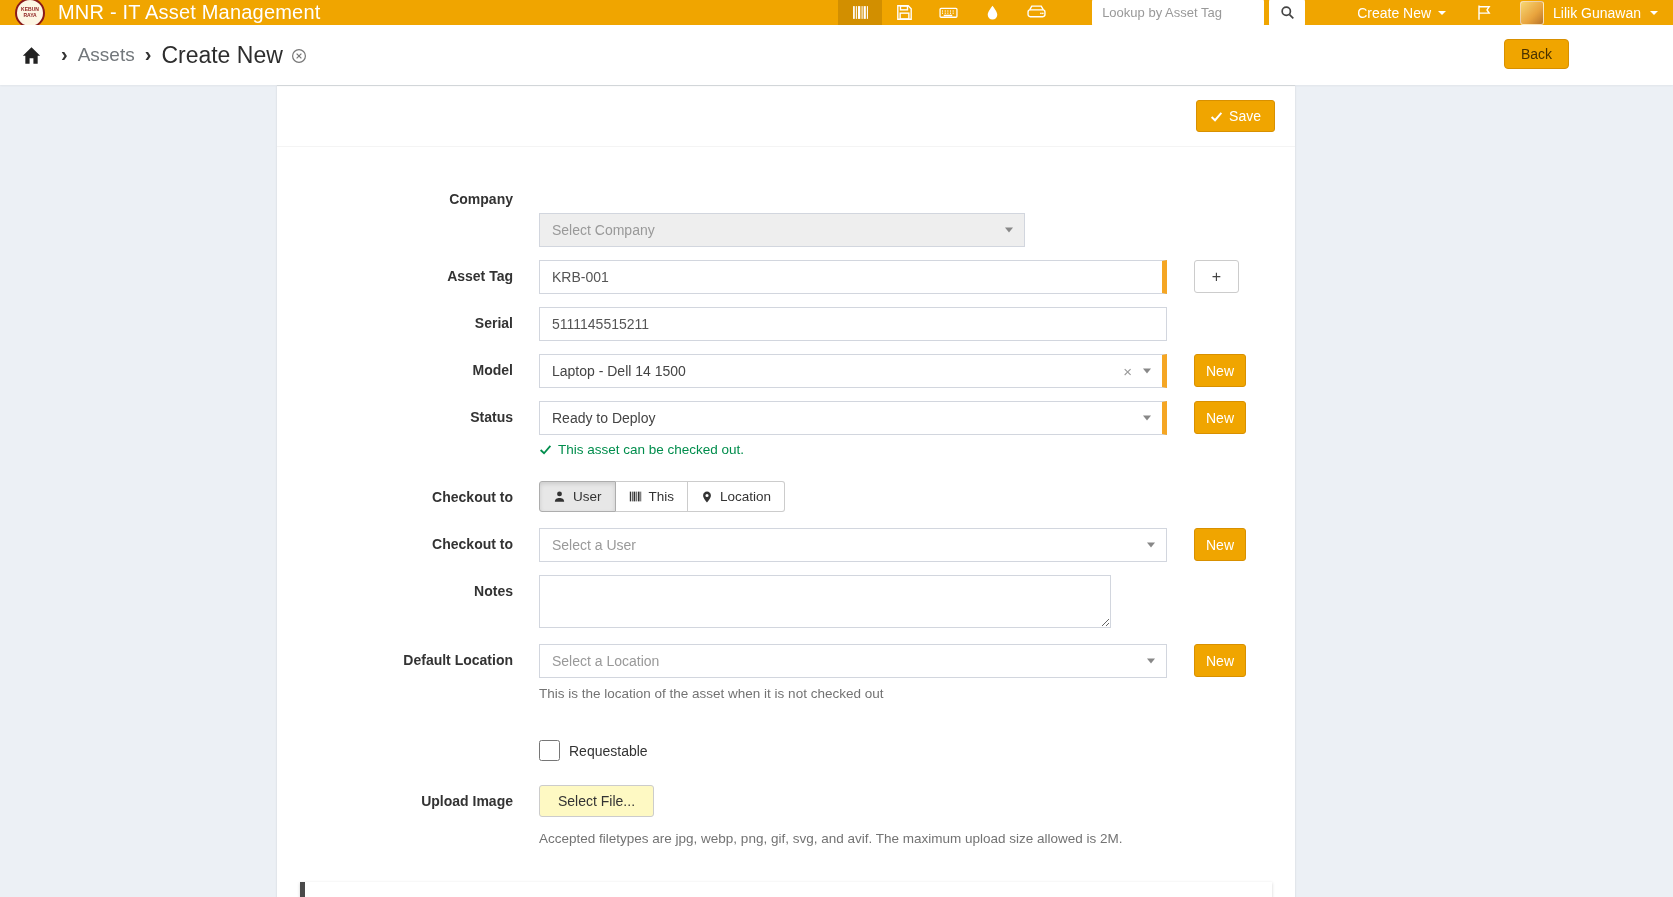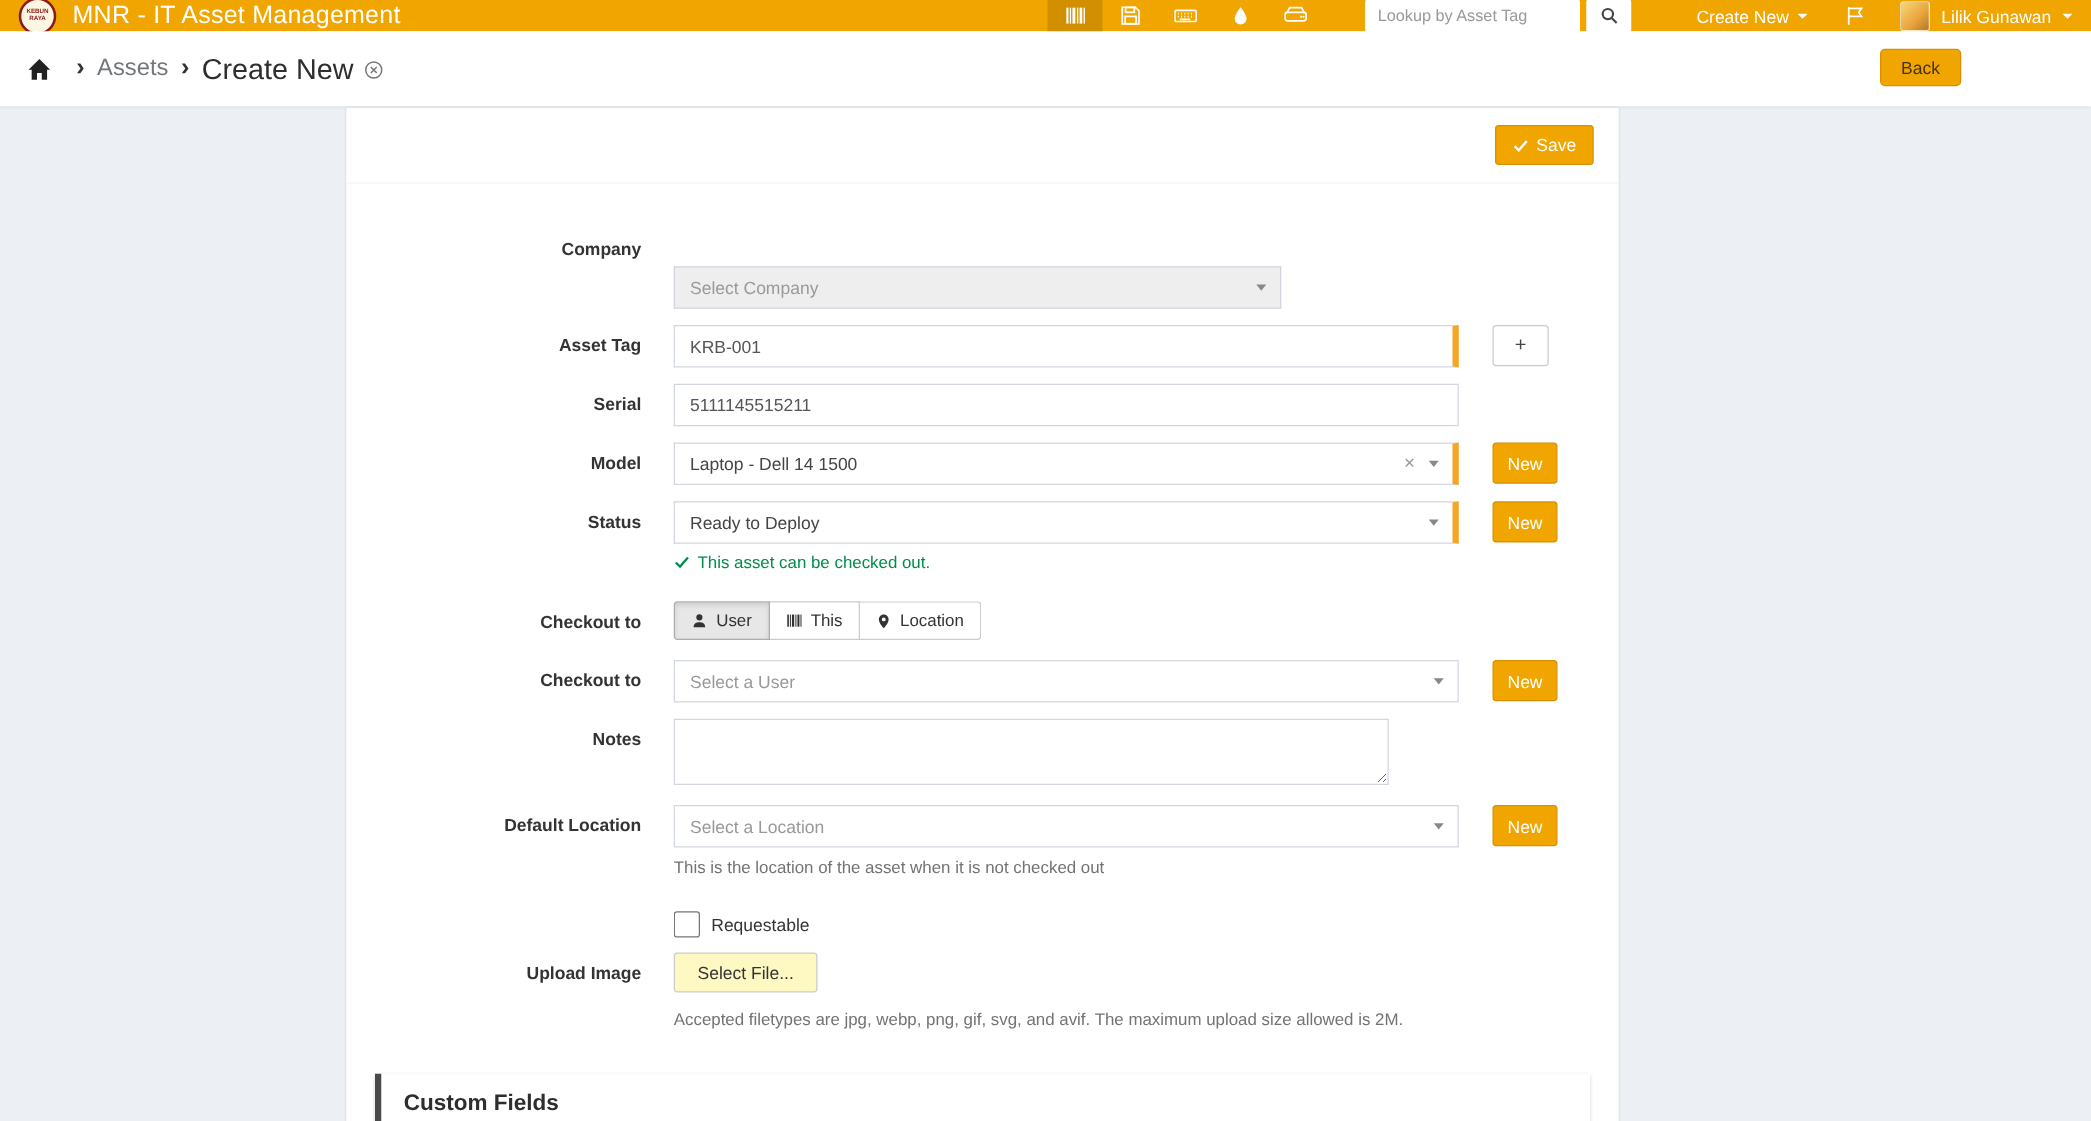--- a/index.html
+++ b/index.html
@@ -378,33 +378,33 @@
         <button class="side-btn btn-new">New</button>
       </div>
 
       <div class="form-row">
         <div class="col-label">Notes</div>
         <div class="col-field">
           <textarea class="tarea" style=""></textarea>
         </div>
       </div>
 
-      <div class="form-row" style="margin-bottom:28px;">
+      <div class="form-row" style="margin-bottom:39px;">
         <div class="col-label">Default Location</div>
         <div class="col-field">
           <div class="tselect placeholder">
             <span>Select a Location</span>
             <i class="sel-caret"></i>
           </div>
           <div class="help-text">This is the location of the asset when it is not checked out</div>
         </div>
         <button class="side-btn btn-new">New</button>
       </div>
 
-      <div class="form-row" style="margin-bottom:12px;">
+      <div class="form-row" style="margin-bottom:24px;">
         <div class="col-label"></div>
         <div class="col-field">
           <label class="check-row">
             <input type="checkbox" style="">
             <span class="check-label">Requestable</span>
           </label>
         </div>
       </div>
 
       <div class="form-row" style="margin-bottom:0;">

